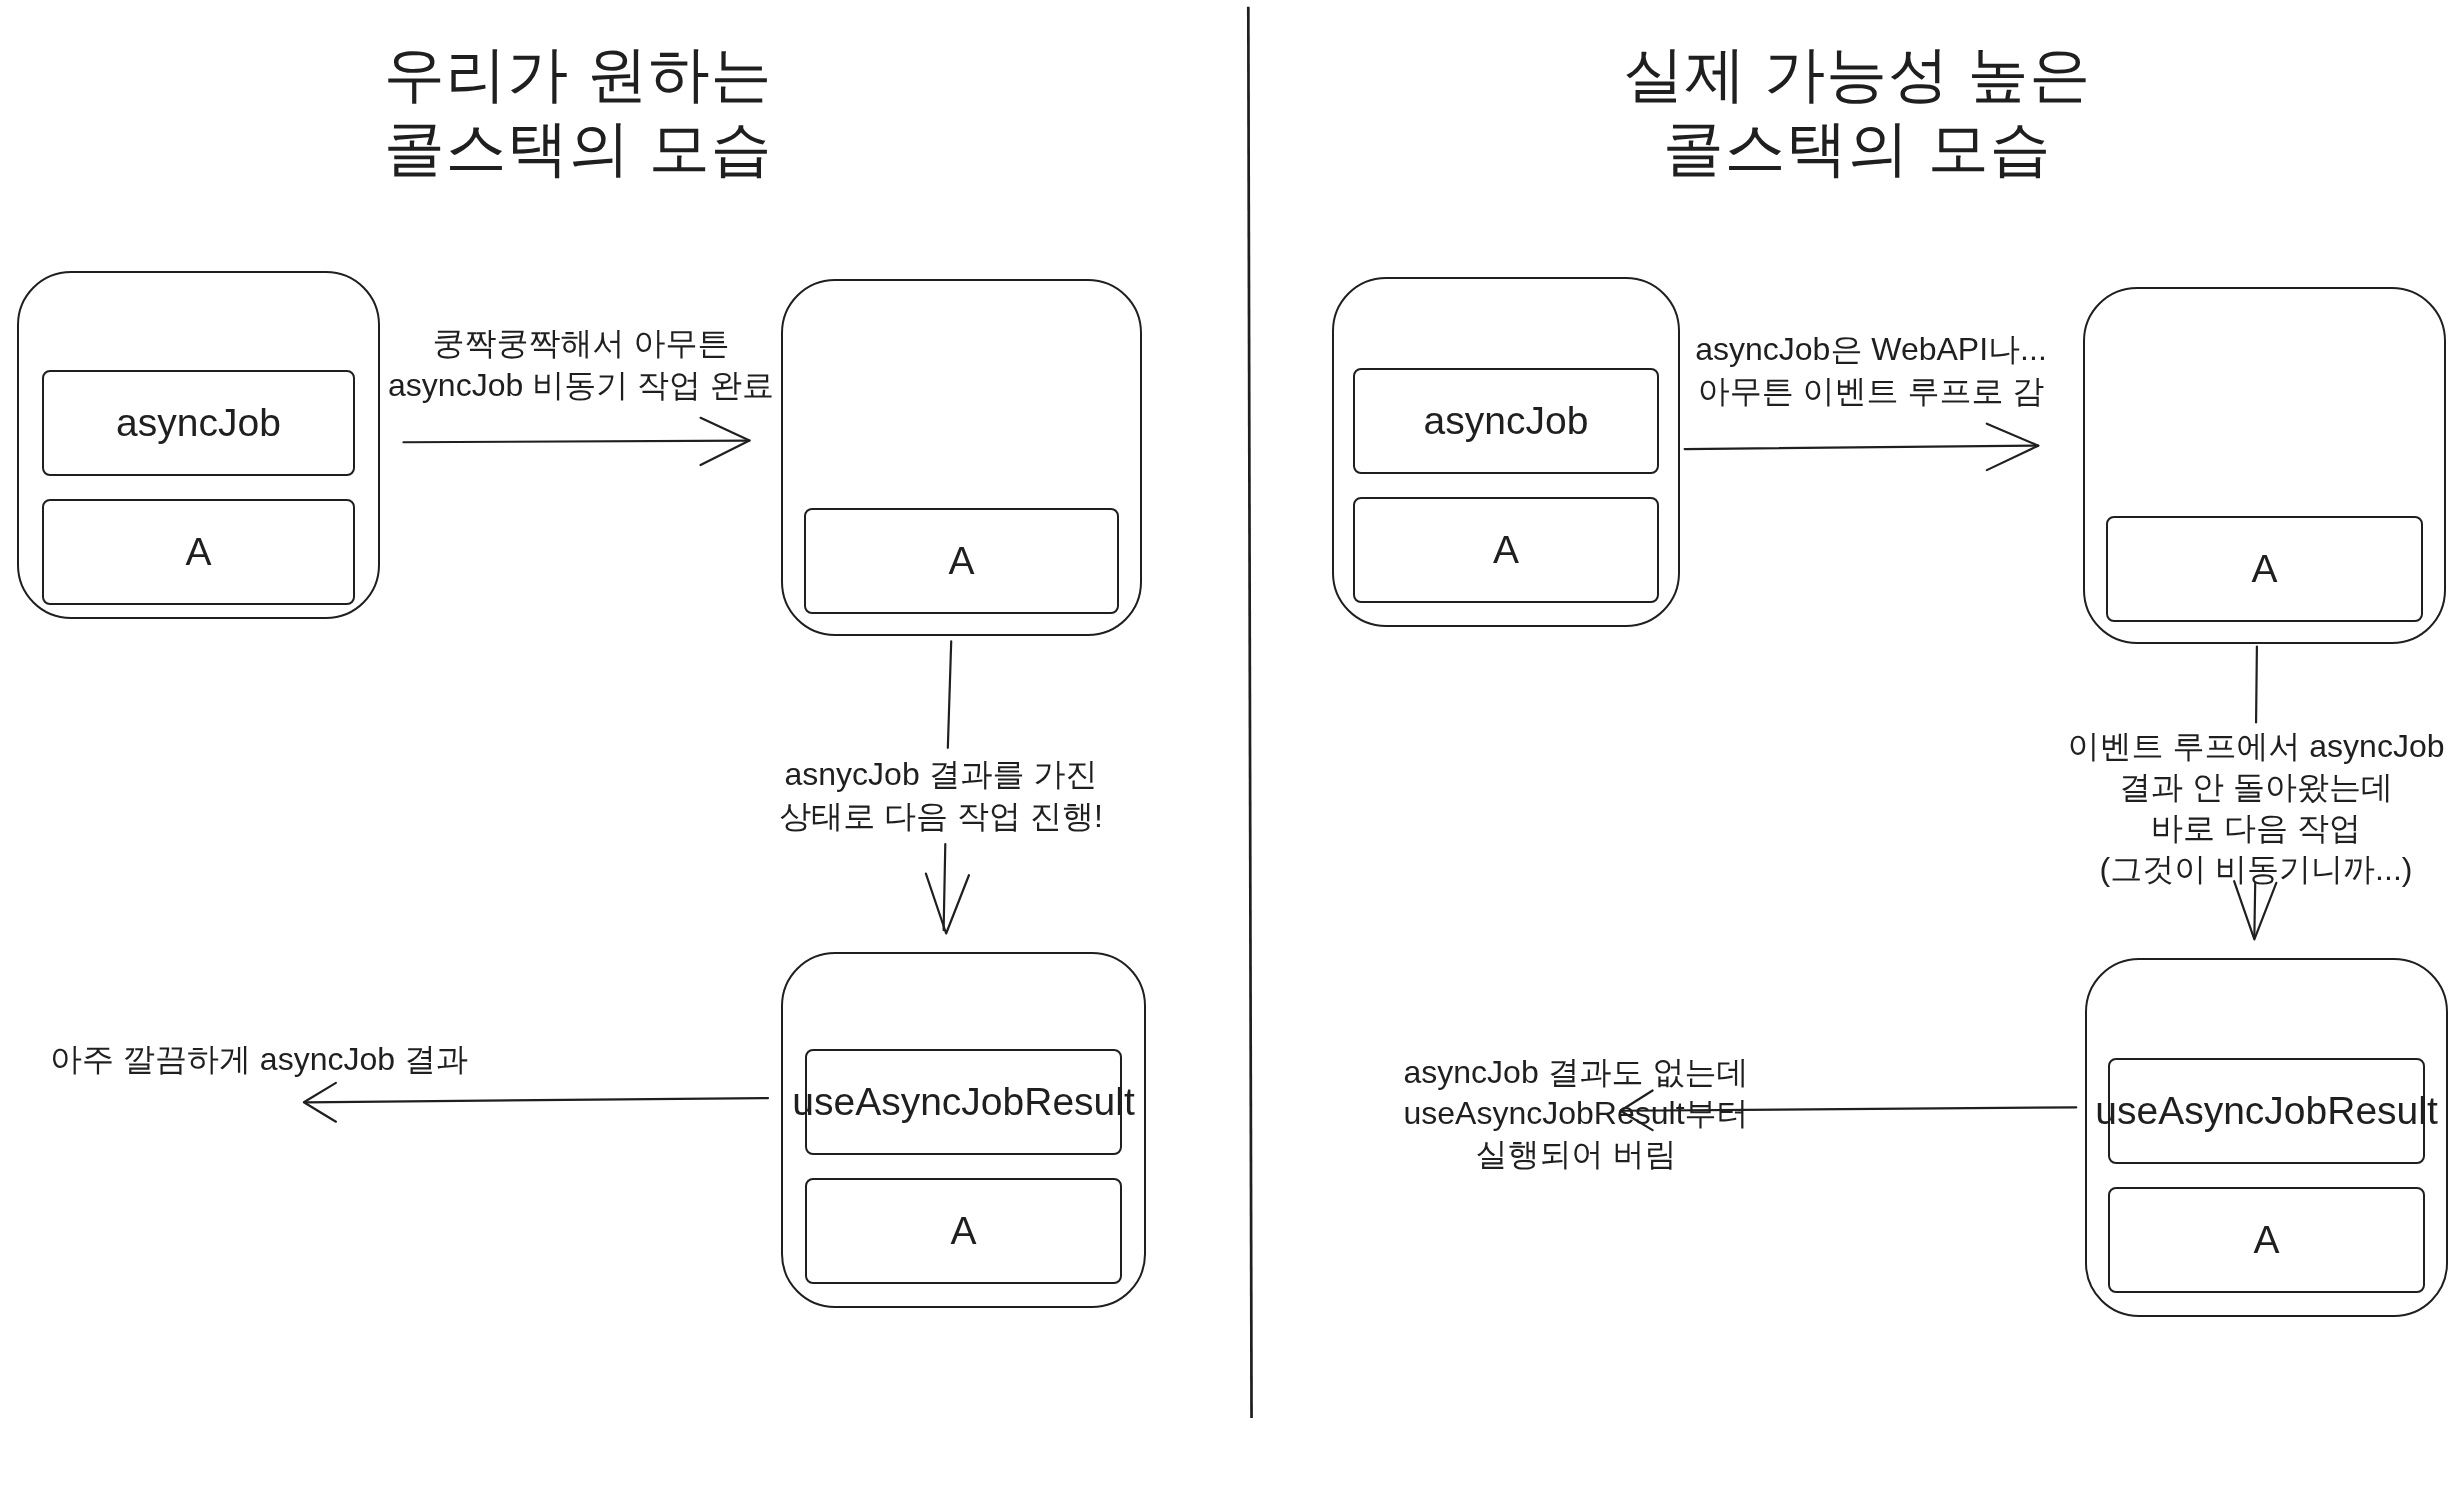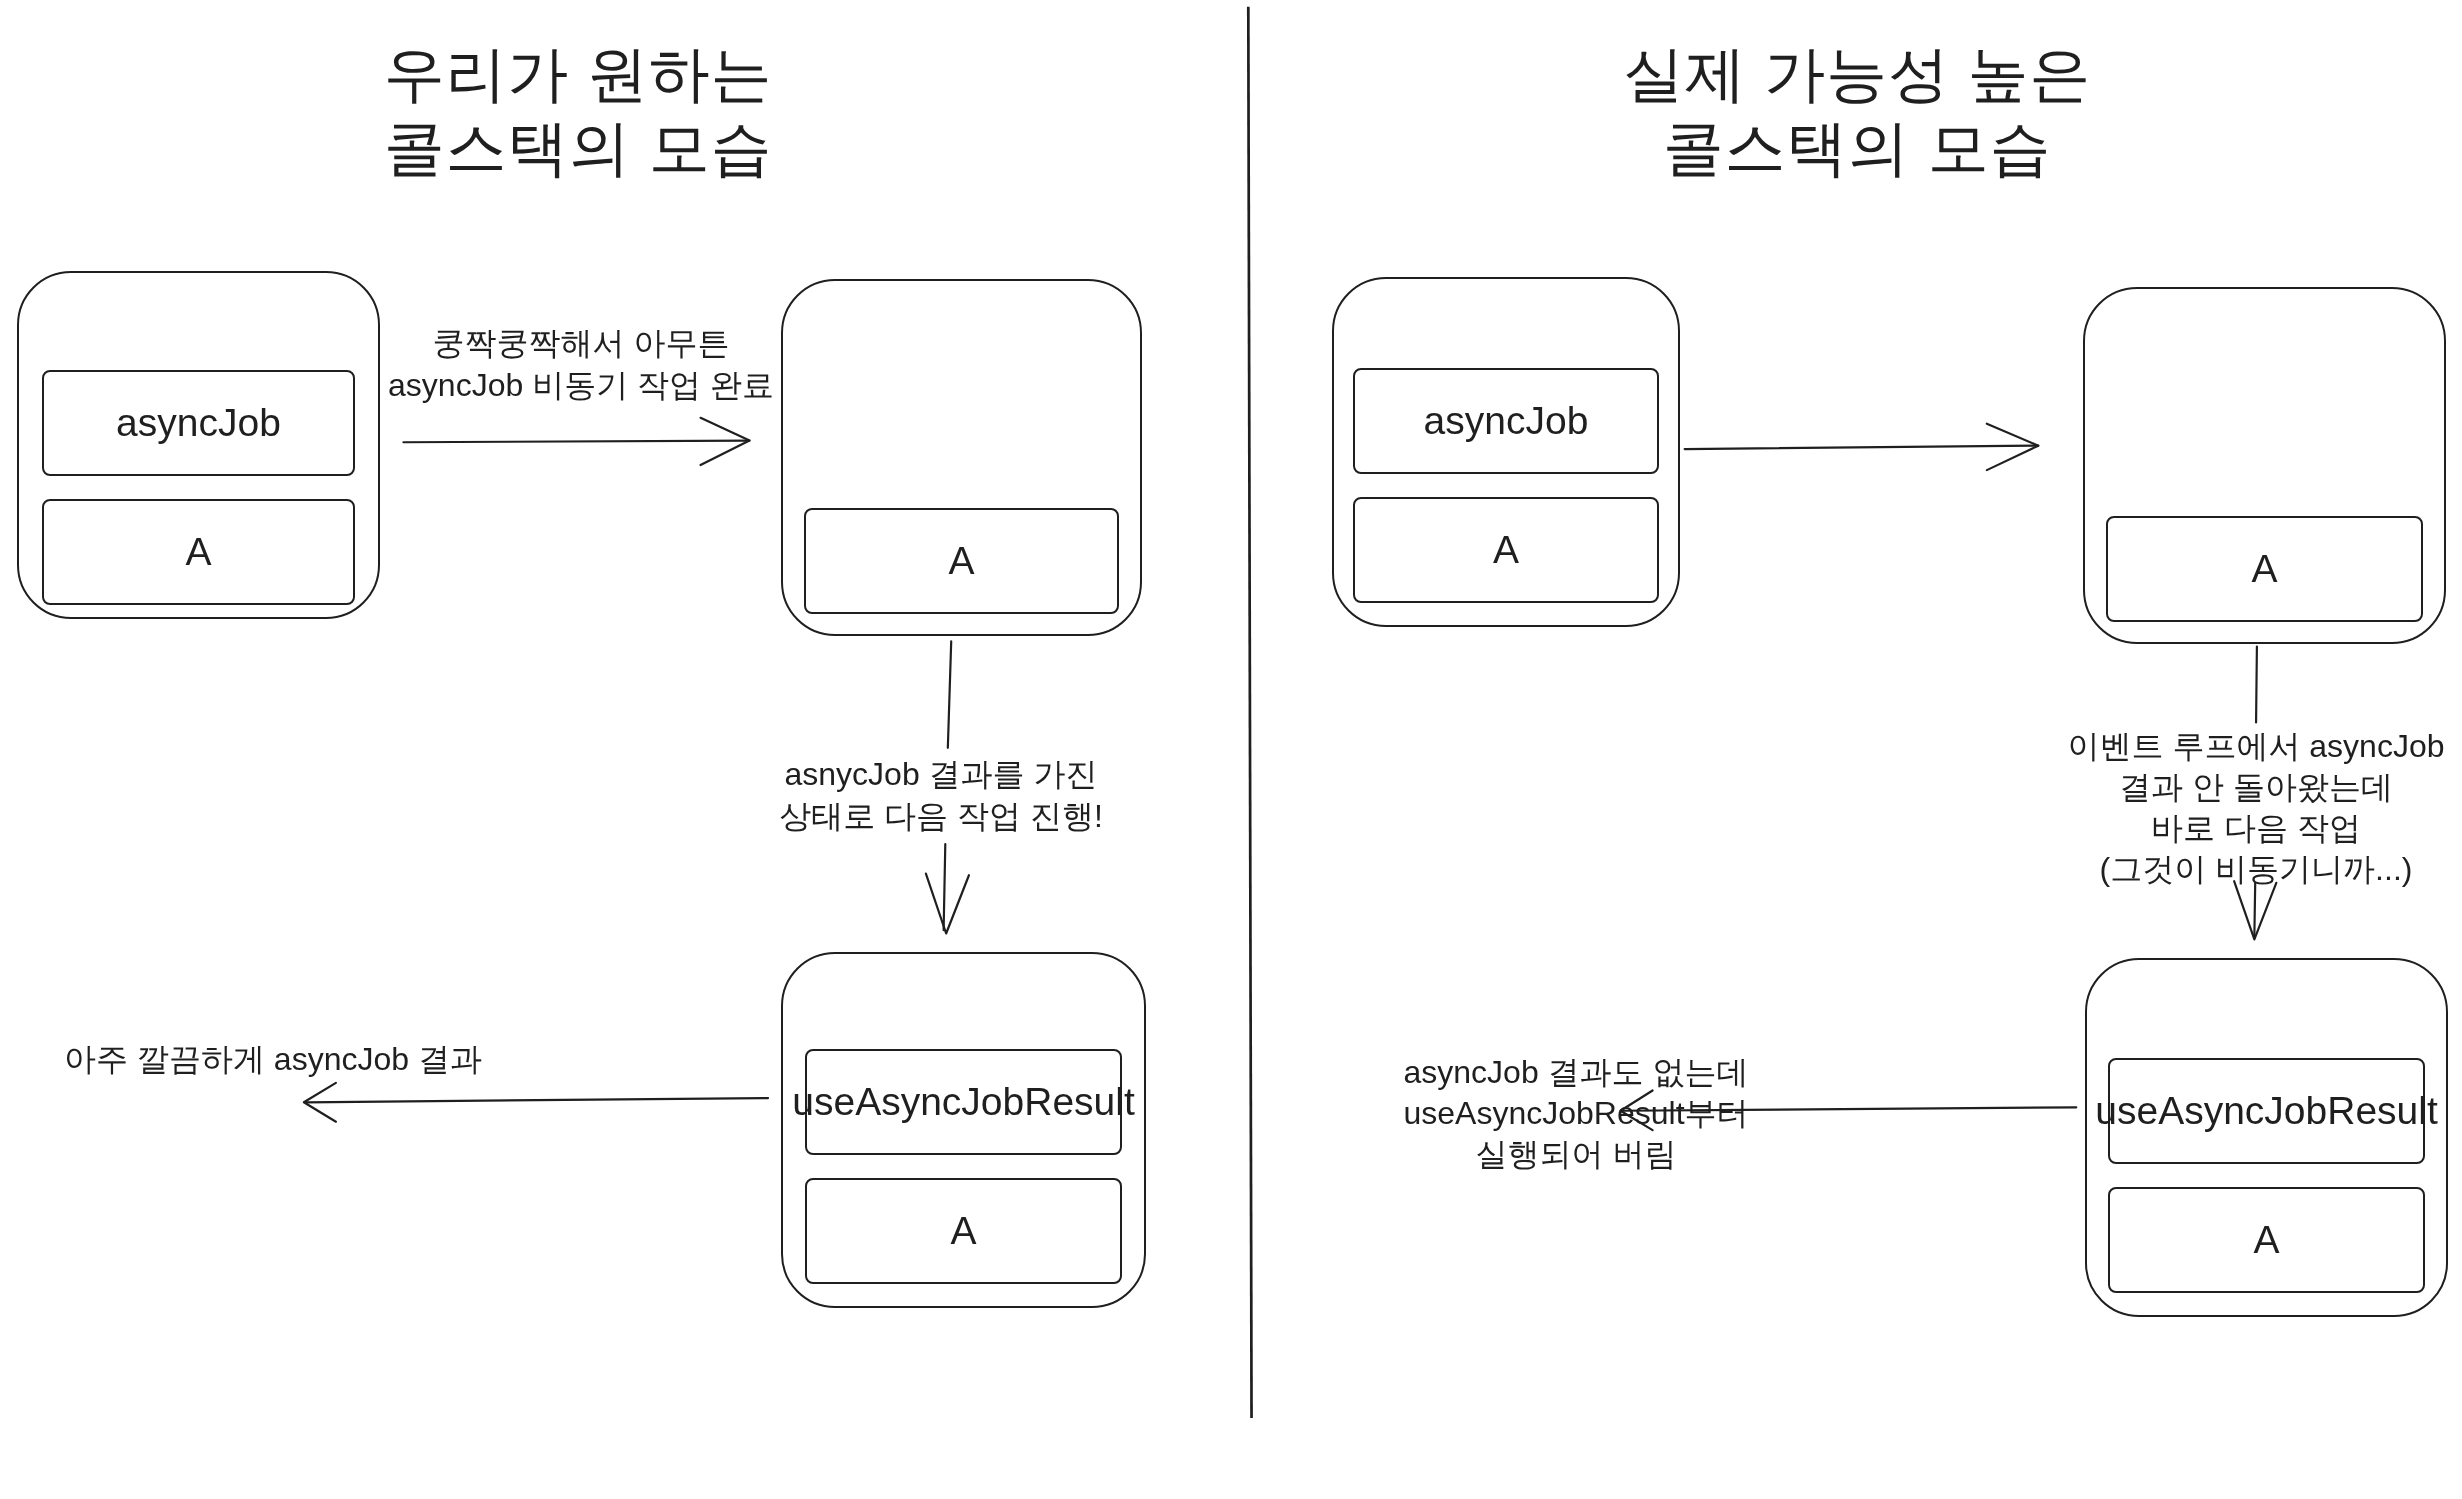--- a/index.html
+++ b/index.html
@@ -111,24 +111,28 @@
   </div>
 
   <div class="arrow-label" style="left:581px; top:322px;">
     <div>쿵짝쿵짝해서 아무튼</div>
     <div>asyncJob 비동기 작업 완료</div>
   </div>
   <div class="arrow-label" style="left:941px; top:753px;">
     <div>asnycJob 결과를 가진</div>
     <div>상태로 다음 작업 진행!</div>
   </div>
-  <div class="arrow-label" style="left:273px; top:1038px;">
+  <div class="arrow-label" style="left:259px; top:1038px;">
     <div>아주 깔끔하게 asyncJob 결과</div>
   </div>
 
+  <div class="arrow-label" style="left:1871px; top:328px;">
+    <div>asyncJob은 WebAPI나...</div>
+    <div>아무튼 이벤트 루프로 감</div>
+  </div>
   <div class="arrow-label tight" style="left:2256px; top:726px;">
     <div>이벤트 루프에서 asyncJob</div>
     <div>결과 안 돌아왔는데</div>
     <div>바로 다음 작업</div>
     <div>(그것이 비동기니까...)</div>
   </div>
   <div class="arrow-label tight" style="left:1576px; top:1052px;">
     <div>asyncJob 결과도 없는데</div>
     <div>useAsyncJobResult부터</div>
     <div>실행되어 버림</div>

